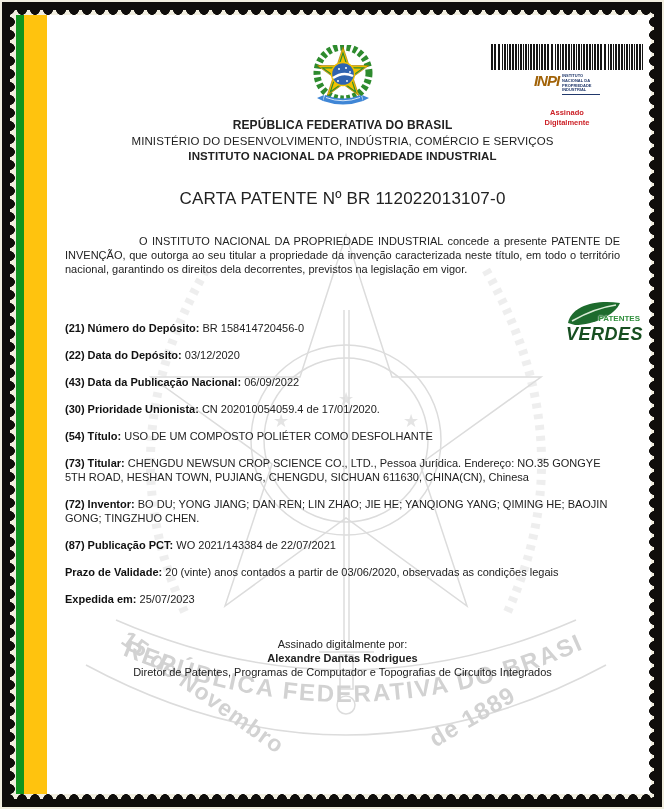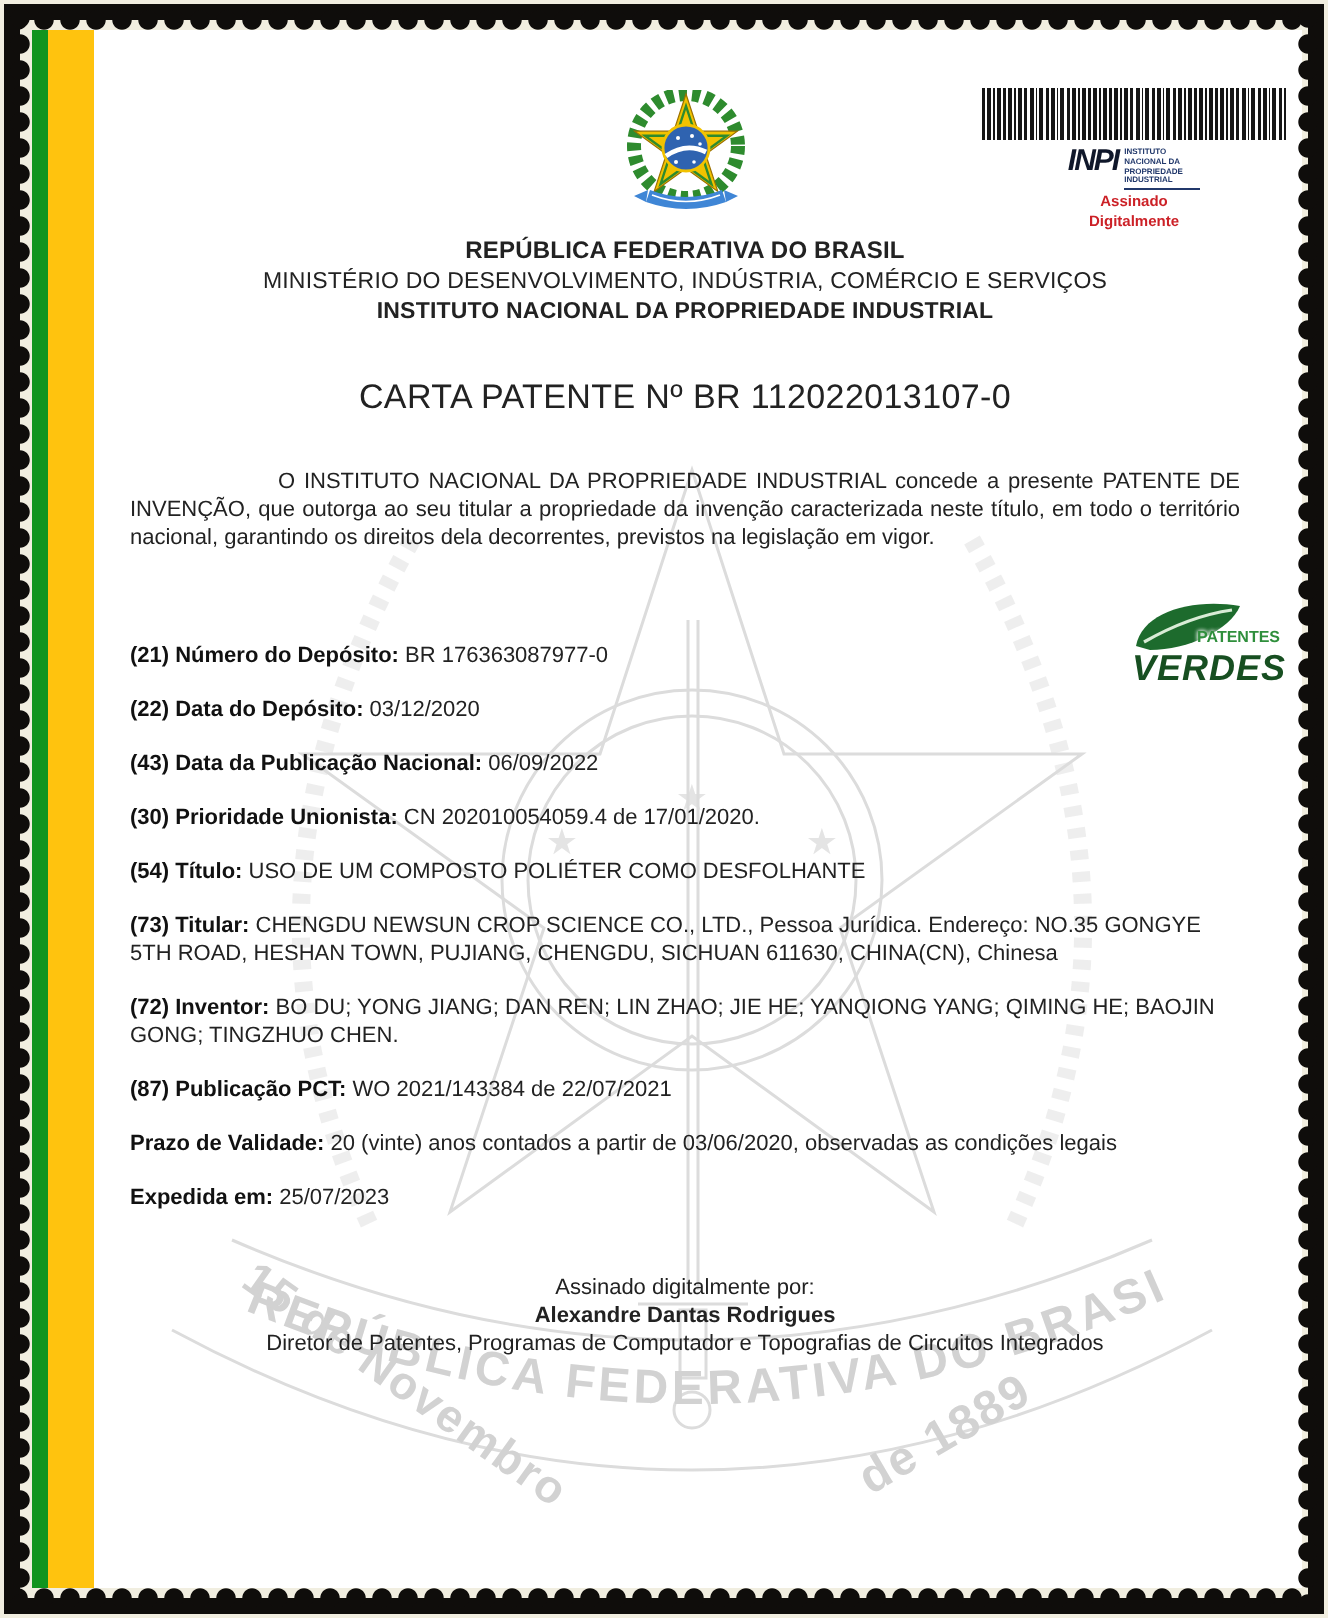--- a/index.html
+++ b/index.html
@@ -50,23 +50,23 @@
 
   .sig{margin-top:31px;text-align:center;font-size:11px;line-height:14px;}
   .sig-name{font-weight:bold;}
 
   
   .stamp-block{position:absolute;top:29px;right:8px;width:152px;z-index:2;text-align:center;}
   .barcode{height:26px;background:repeating-linear-gradient(90deg,
       #161616 0 1.5px,#fff 1.5px 2.6px,#161616 2.6px 4.6px,#fff 4.6px 5.6px,
       #161616 5.6px 6.4px,#fff 6.4px 7.4px,#161616 7.4px 9.4px,#fff 9.4px 10.6px);}
   .inpi-row{display:flex;justify-content:center;align-items:flex-start;gap:3px;margin-top:4px;}
-  .inpi-logo{font-size:15px;font-weight:800;font-style:italic;color:#0f172a;letter-spacing:-1px;line-height:.9;}
+  .inpi-logo{font-size:15px;font-weight:800;font-style:italic;color:#a16207;letter-spacing:-1px;line-height:.9;}
   .inpi-small{width:38px;font-size:4px;line-height:1.2;text-align:left;color:#21386b;font-weight:bold;text-transform:uppercase;border-bottom:1px solid #21386b;padding-bottom:1px;}
-  .signed{margin-top:1px;color:#cc2127;font-weight:bold;font-size:7.5px;line-height:1.25;}
+  .signed{margin-top:13px;color:#cc2127;font-weight:bold;font-size:7.5px;line-height:1.25;}
 
   
   .verdes{position:absolute;top:284px;right:11px;width:74px;height:50px;z-index:2;}
   .verdes svg{position:absolute;left:0;top:0;}
   .verdes .pat{position:absolute;right:0;top:15px;font-size:8px;font-weight:800;color:#2f8f3c;
       text-shadow:0 0 2px #fff,0 0 2px #fff;}
   .verdes .ver{position:absolute;left:0;top:25px;font-size:18px;font-style:italic;font-weight:800;color:#174f21;letter-spacing:.5px;}
 
   
   .wm{position:absolute;left:0;top:200px;width:635px;height:575px;z-index:1;pointer-events:none;}
@@ -164,21 +164,21 @@
 
       <div class="hline h1">REPÚBLICA FEDERATIVA DO BRASIL</div>
       <div class="hline h2">MINISTÉRIO DO DESENVOLVIMENTO, INDÚSTRIA, COMÉRCIO E SERVIÇOS</div>
       <div class="hline h3">INSTITUTO NACIONAL DA PROPRIEDADE INDUSTRIAL</div>
 
       <div class="carta">CARTA PATENTE Nº BR 112022013107-0</div>
 
       <p class="grant">O INSTITUTO NACIONAL DA PROPRIEDADE INDUSTRIAL concede a presente PATENTE DE INVENÇÃO, que outorga ao seu titular a propriedade da invenção caracterizada neste título, em todo o território nacional, garantindo os direitos dela decorrentes, previstos na legislação em vigor.</p>
 
       <div class="fields">
-        <p class="field"><span class="fl">(21) Número do Depósito:</span> <span class="fv">BR 176363087977-0</span></p>
+        <p class="field"><span class="fl">(21) Número do Depósito:</span> <span class="fv">BR 158414720456-0</span></p>
         <p class="field"><span class="fl">(22) Data do Depósito:</span> <span class="fv">03/12/2020</span></p>
         <p class="field"><span class="fl">(43) Data da Publicação Nacional:</span> <span class="fv">06/09/2022</span></p>
         <p class="field"><span class="fl">(30) Prioridade Unionista:</span> <span class="fv">CN 202010054059.4 de 17/01/2020.</span></p>
         <p class="field"><span class="fl">(54) Título:</span> <span class="fv">USO DE UM COMPOSTO POLIÉTER COMO DESFOLHANTE</span></p>
         <p class="field"><span class="fl">(73) Titular:</span> <span class="fv">CHENGDU NEWSUN CROP SCIENCE CO., LTD., Pessoa Jurídica. Endereço: NO.35 GONGYE 5TH ROAD, HESHAN TOWN, PUJIANG, CHENGDU, SICHUAN 611630, CHINA(CN), Chinesa</span></p>
         <p class="field"><span class="fl">(72) Inventor:</span> <span class="fv">BO DU; YONG JIANG; DAN REN; LIN ZHAO; JIE HE; YANQIONG YANG; QIMING HE; BAOJIN GONG; TINGZHUO CHEN.</span></p>
         <p class="field"><span class="fl">(87) Publicação PCT:</span> <span class="fv">WO 2021/143384 de 22/07/2021</span></p>
         <p class="field"><span class="fl">Prazo de Validade:</span> <span class="fv">20 (vinte) anos contados a partir de 03/06/2020, observadas as condições legais</span></p>
         <p class="field"><span class="fl">Expedida em:</span> <span class="fv">25/07/2023</span></p>
       </div>

